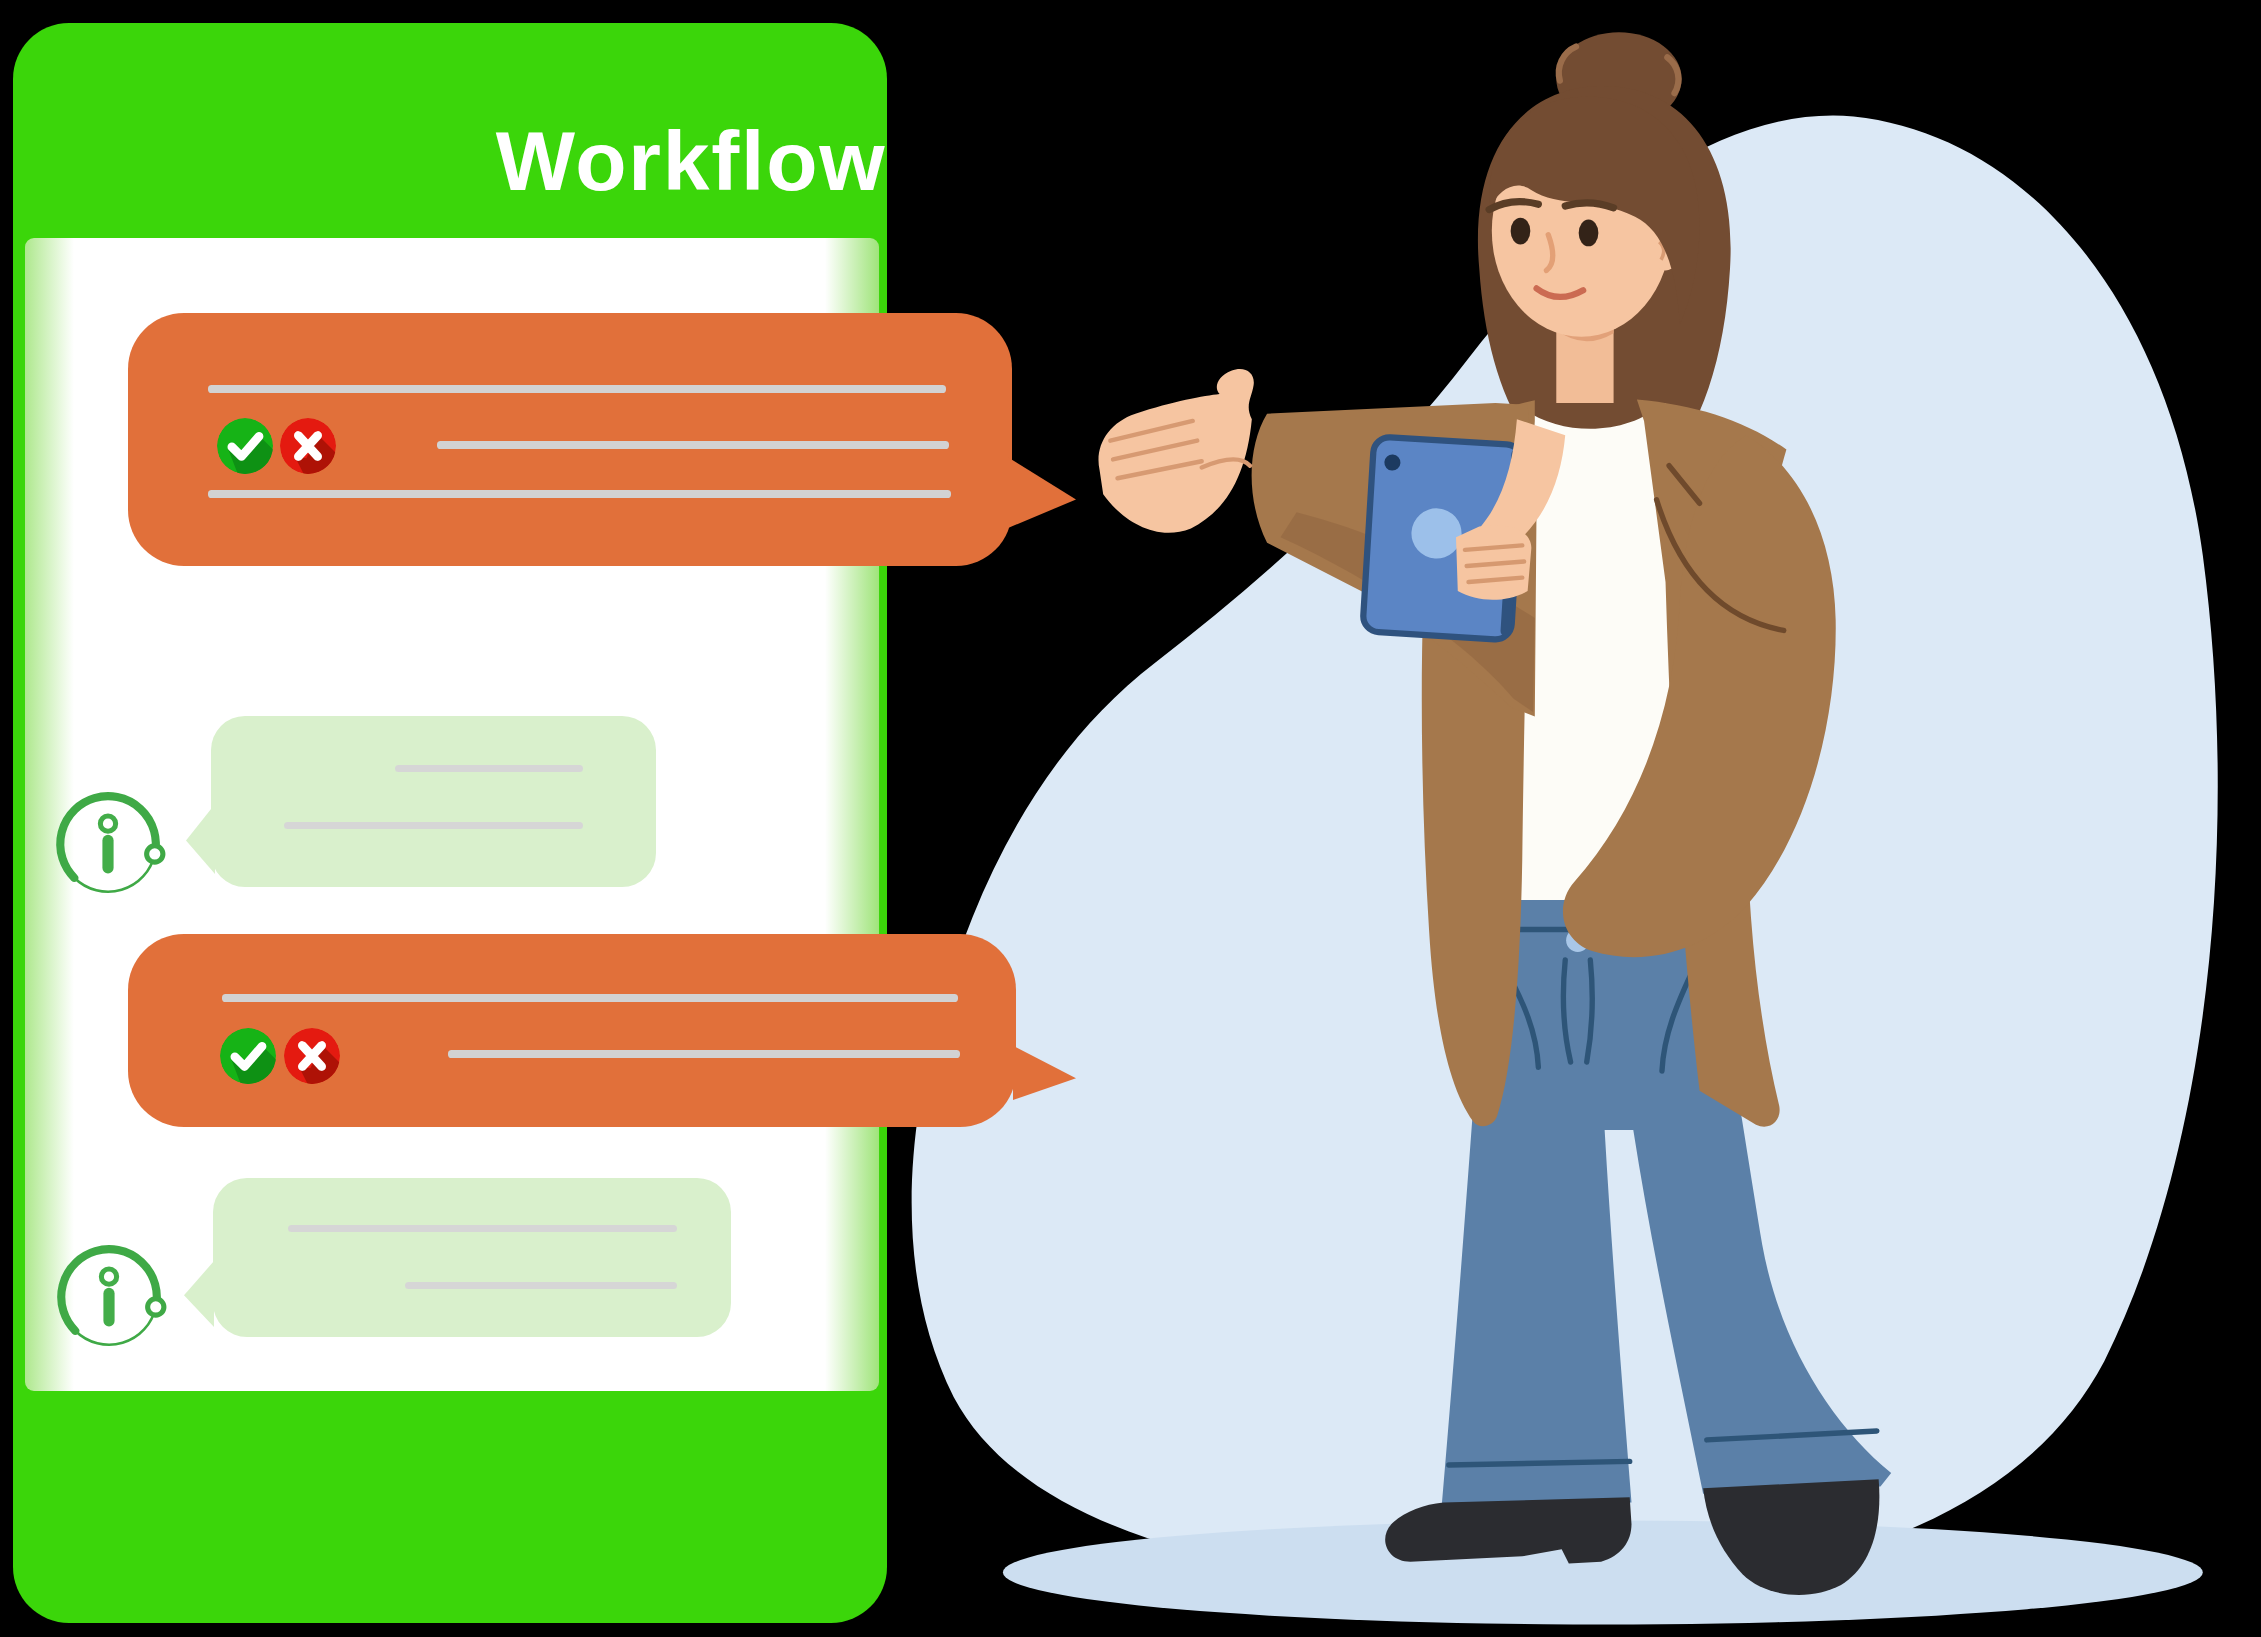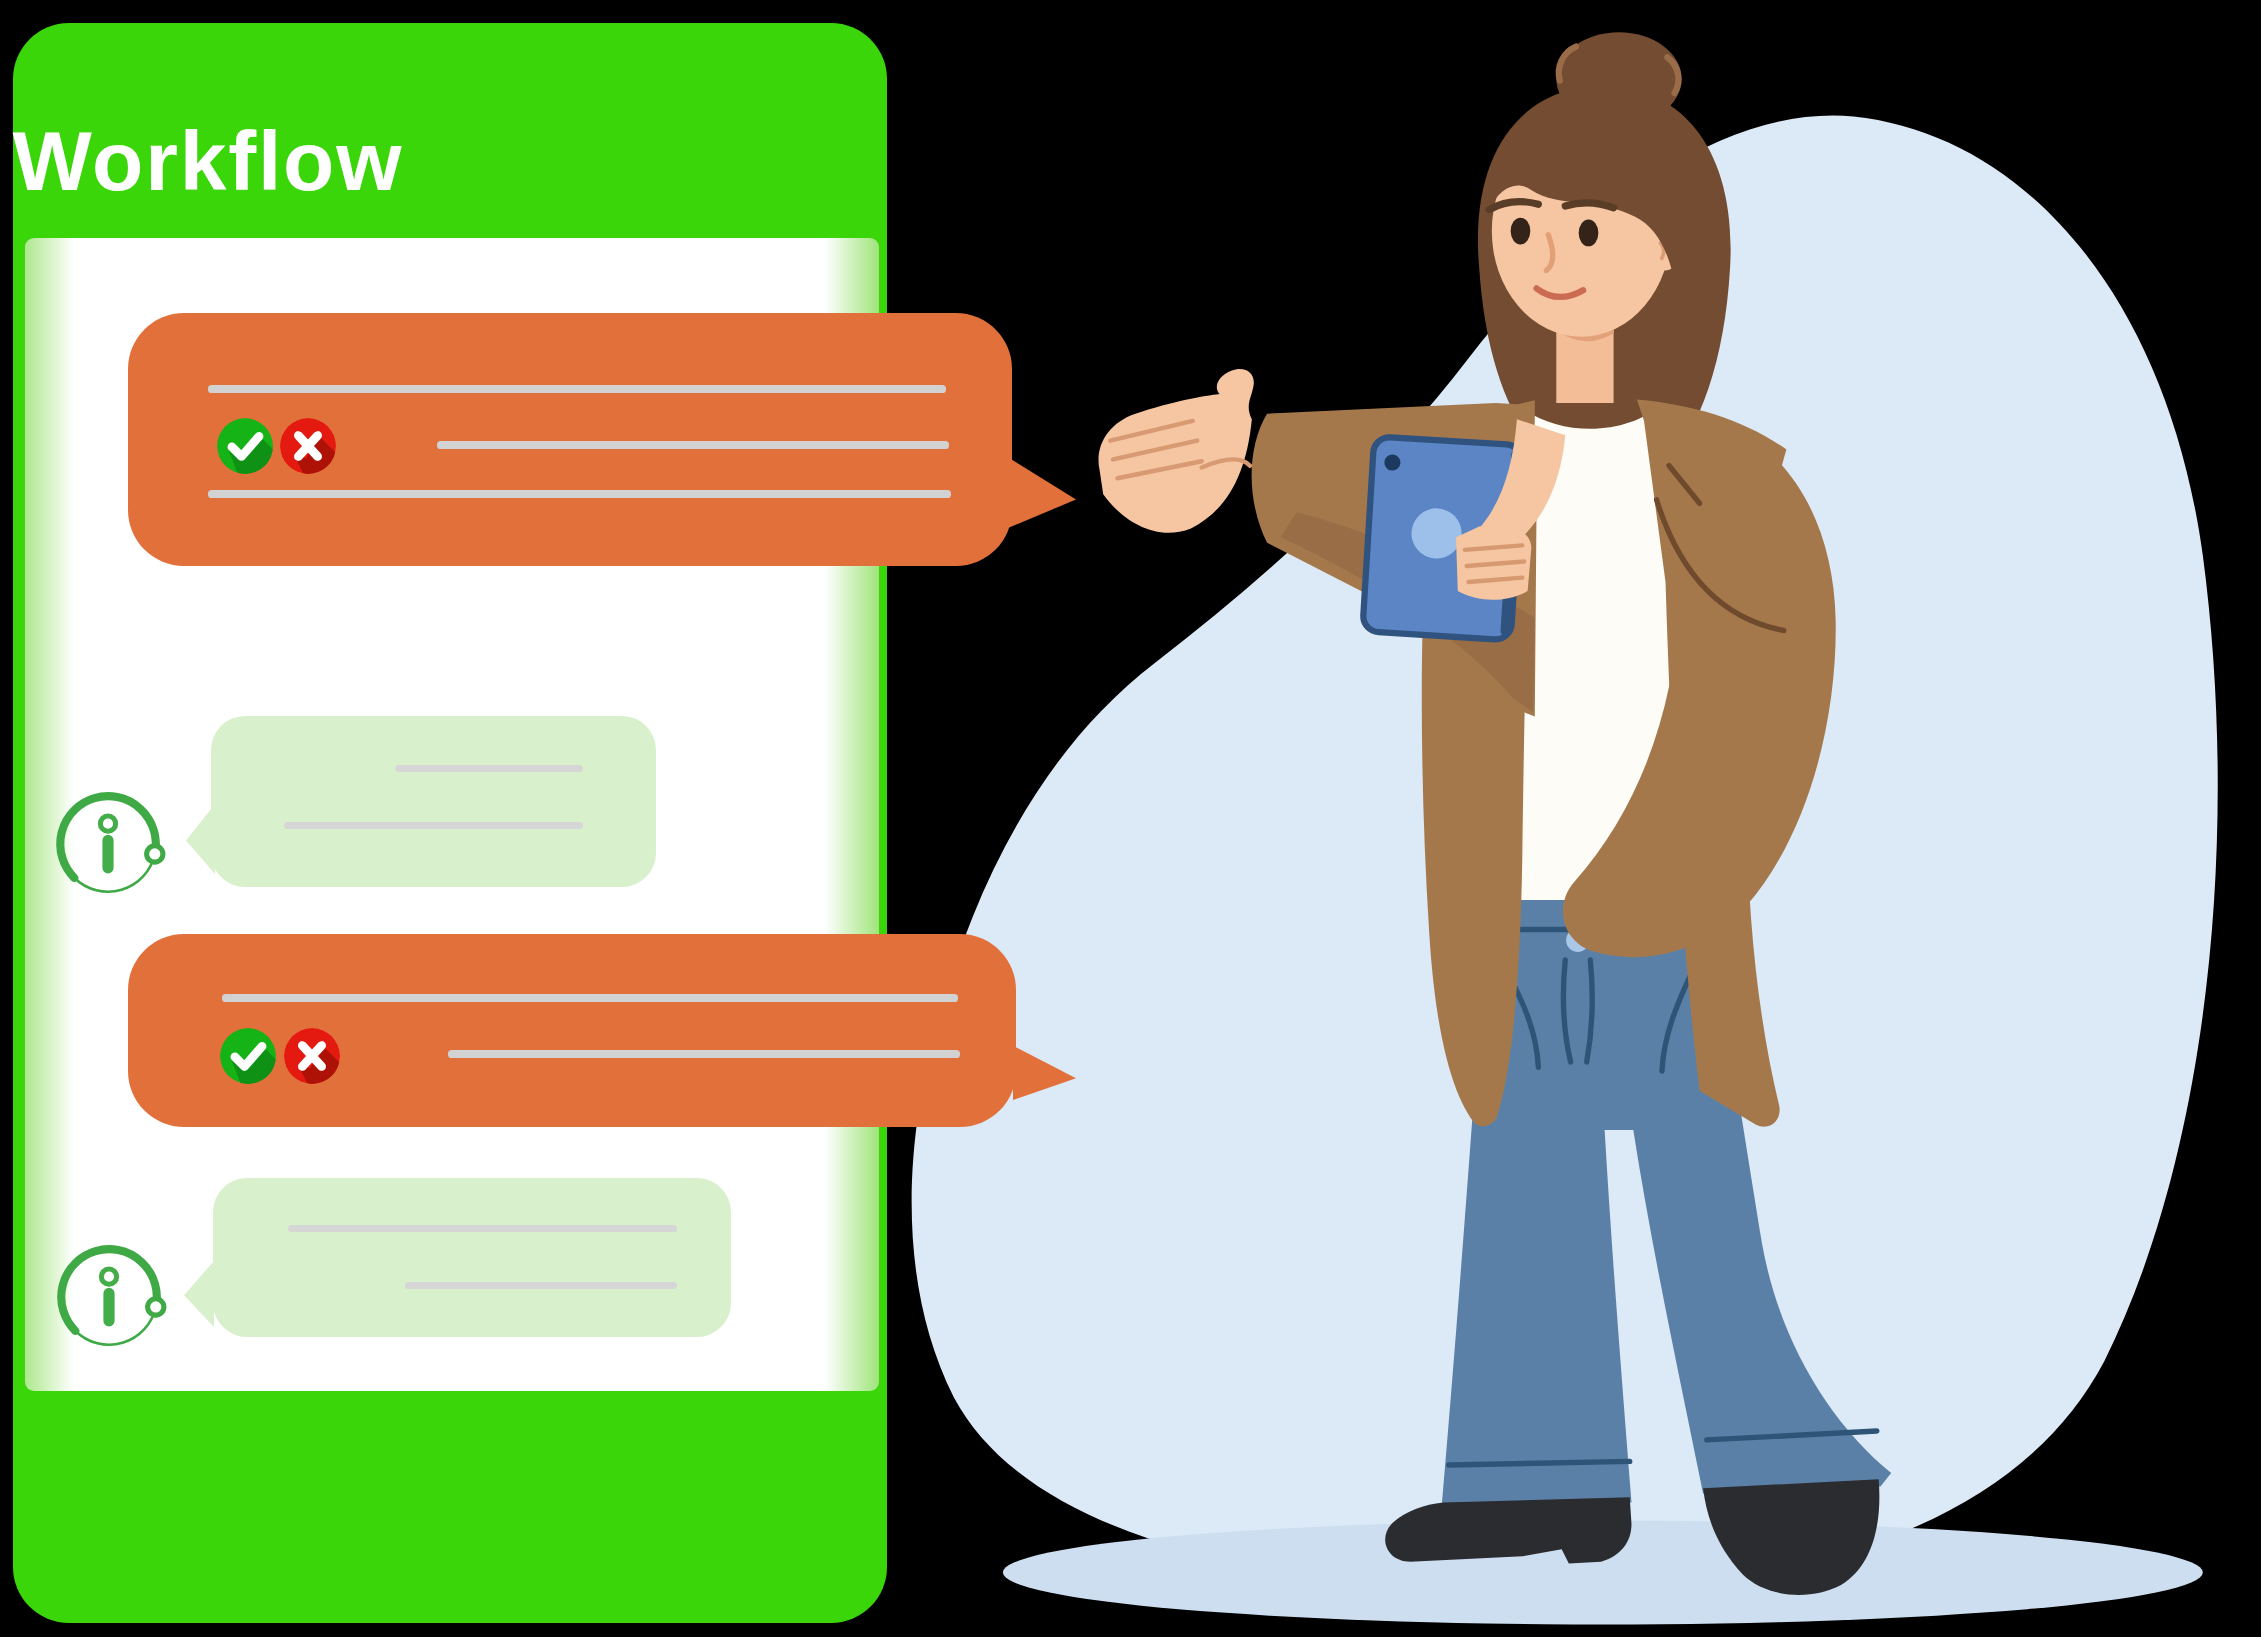--- a/index.html
+++ b/index.html
@@ -3,21 +3,21 @@
 <meta charset="utf-8">
 <style>
   html,body{margin:0;padding:0;background:#000;}
   .stage{position:relative;width:2261px;height:1637px;background:#000;overflow:hidden;
          font-family:"Liberation Sans", sans-serif;}
   svg.illustration{position:absolute;left:0;top:0;z-index:0;}
 
   
   .panel{position:absolute;left:12.5px;top:23px;width:874px;height:1600px;
          background:#3bd60a;border-radius:56px;z-index:1;}
-  .panel-title{position:absolute;left:0;top:90px;width:100%;text-align:left;
+  .panel-title{position:absolute;left:0;top:90px;width:100%;text-align:right;
          color:#fff;font-size:84px;font-weight:800;letter-spacing:1.8px;}
   .panel-body{position:absolute;left:12.5px;top:215px;width:854px;height:1153px;
          border-radius:9px;
          background:linear-gradient(90deg,#aee88d 0px,#ffffff 49px,#ffffff calc(100% - 54px),#9fe47a 100%);}
 
   
   .bubble{position:absolute;z-index:2;}
   .bubble.orange{background:#e1703a;border-radius:56px;}
   .bubble.green{background:#d9f0cc;border-radius:34px;}
   .tail{position:absolute;z-index:2;}

